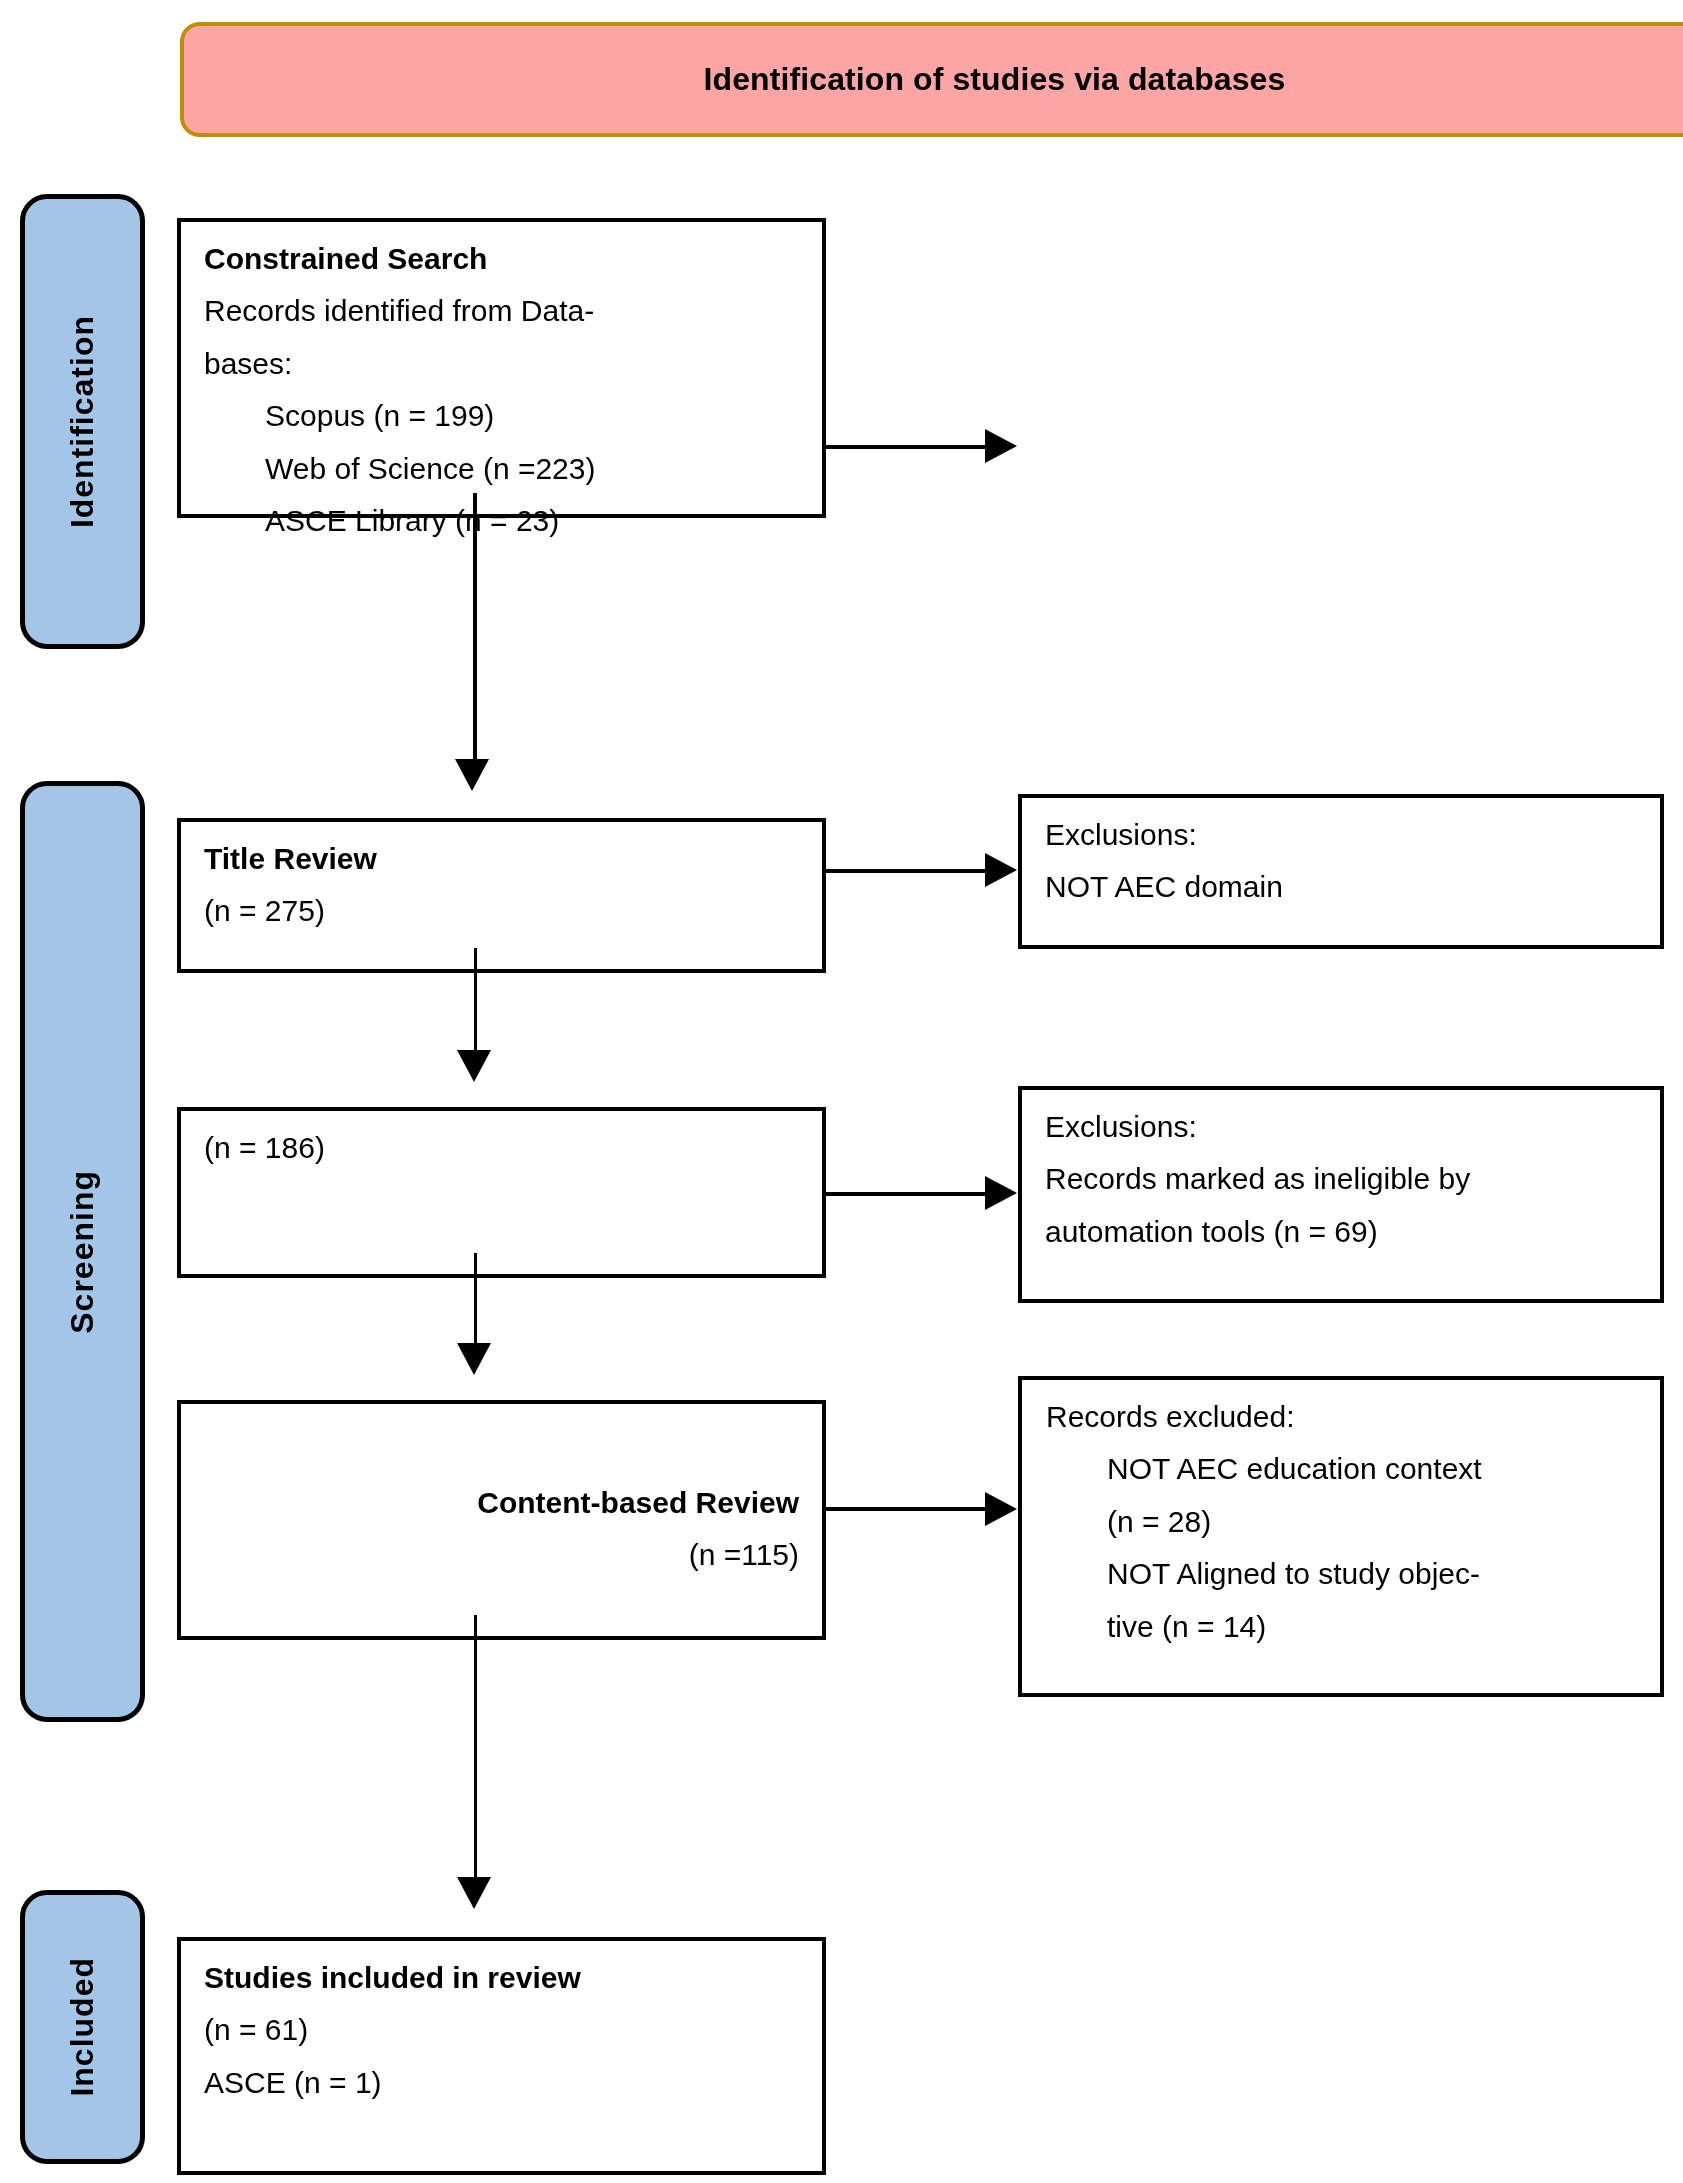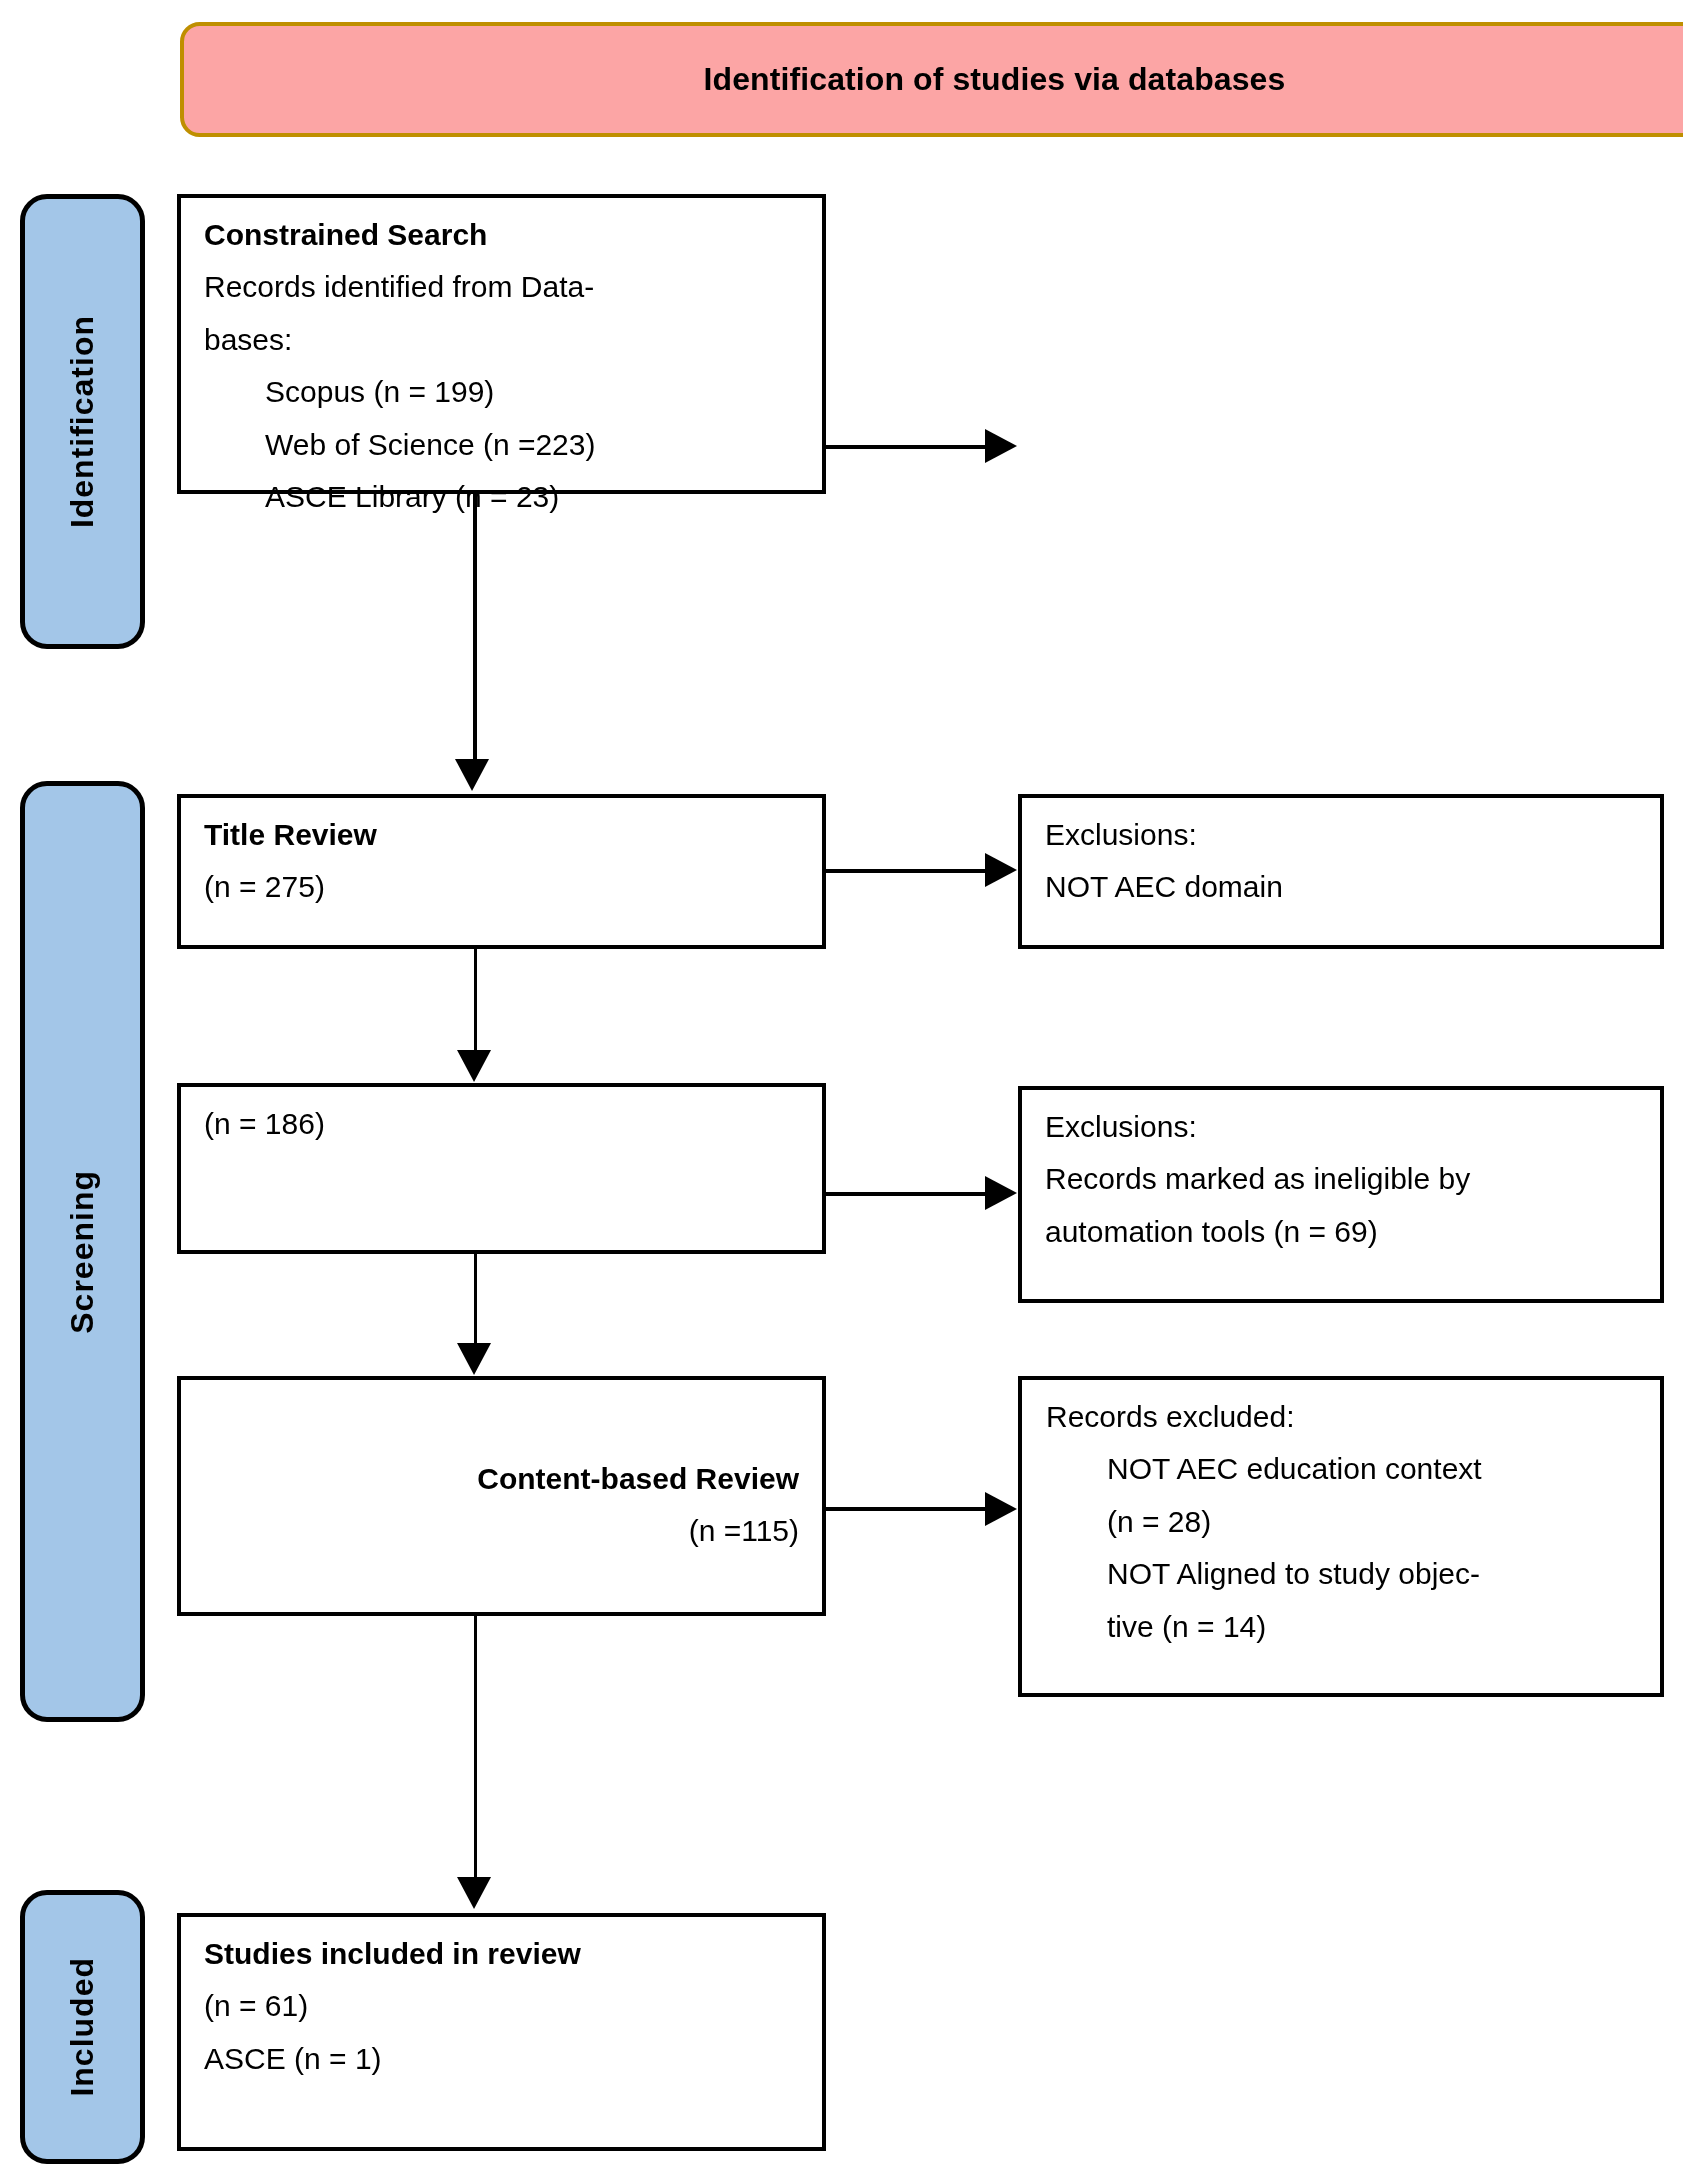--- a/index.html
+++ b/index.html
@@ -36,21 +36,21 @@
   }
   .box p{margin:0 0 20.7px 0;font-size:30px;line-height:1.06;}
   .box p:last-child{margin-bottom:0;}
   .ttl{font-weight:bold;}
   .just{text-align:justify;text-align-last:left;}
   .ind{padding-left:61px;}
   .ind.just{text-align:justify;text-align-last:left;}
   em{font-style:italic;}
 
   
-  .col-l{left:177px;width:649px;}
+  .col-l{left:177px;width:649px;margin-top:24px;}
   #box-constrained{top:194px;height:300px;}
   #box-title{top:794px;height:155px;}
   #box-abstract{top:1083px;height:171px;}
   #box-content{top:1376px;height:240px;text-align:right;}
   #box-included{top:1913px;height:238px;}
 
   
   .col-r{left:1018px;width:646px;}
   #box-removed{top:214px;height:259px;}
   #box-excl-title{top:794px;height:155px;}

